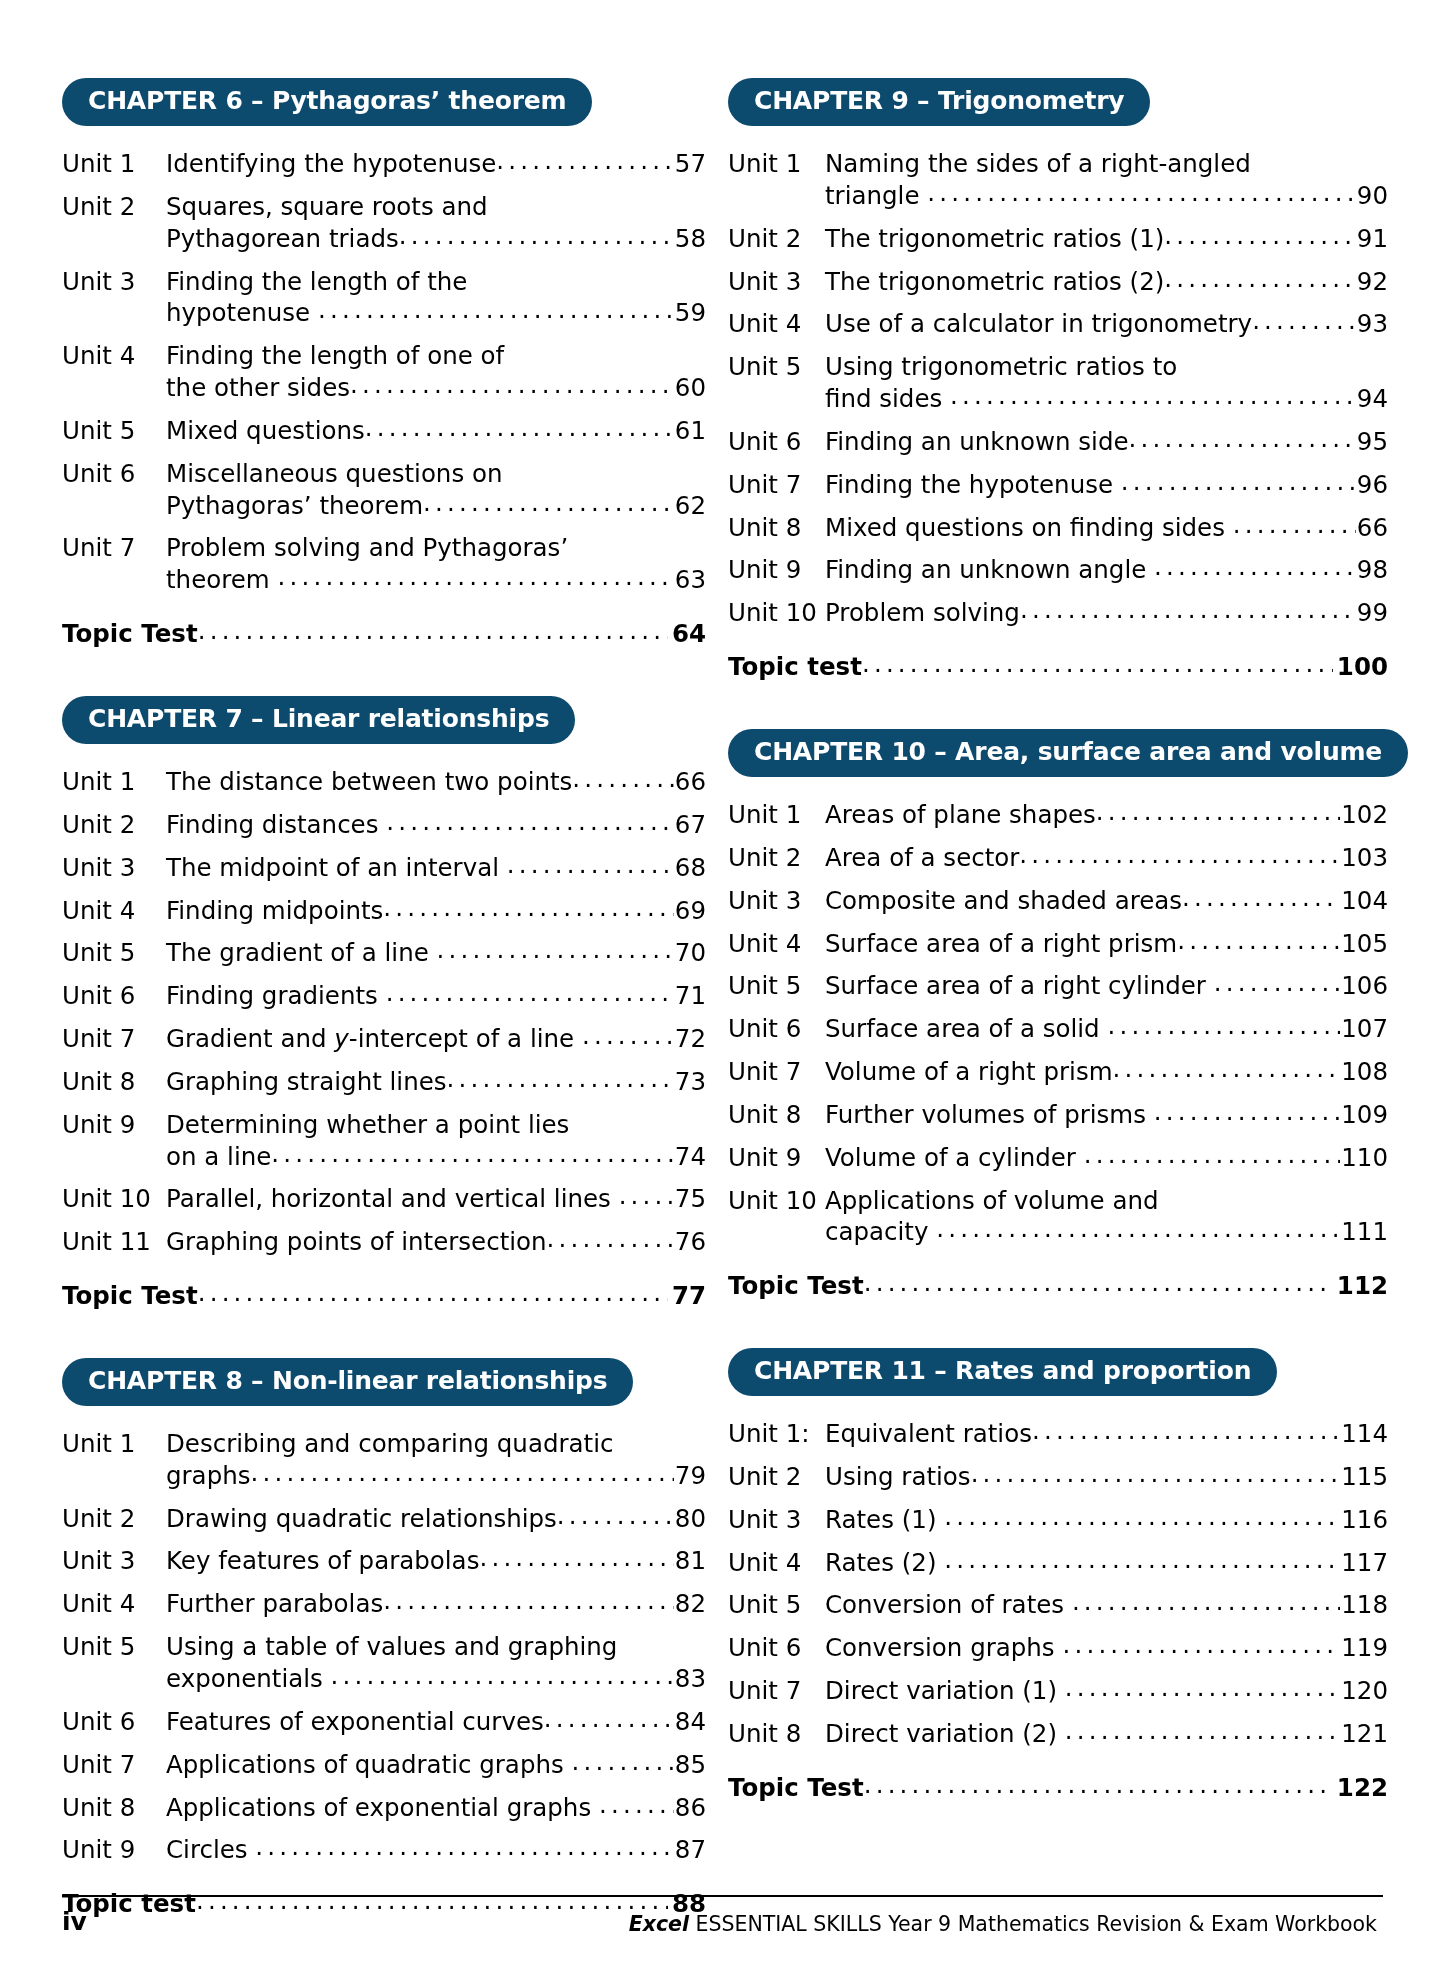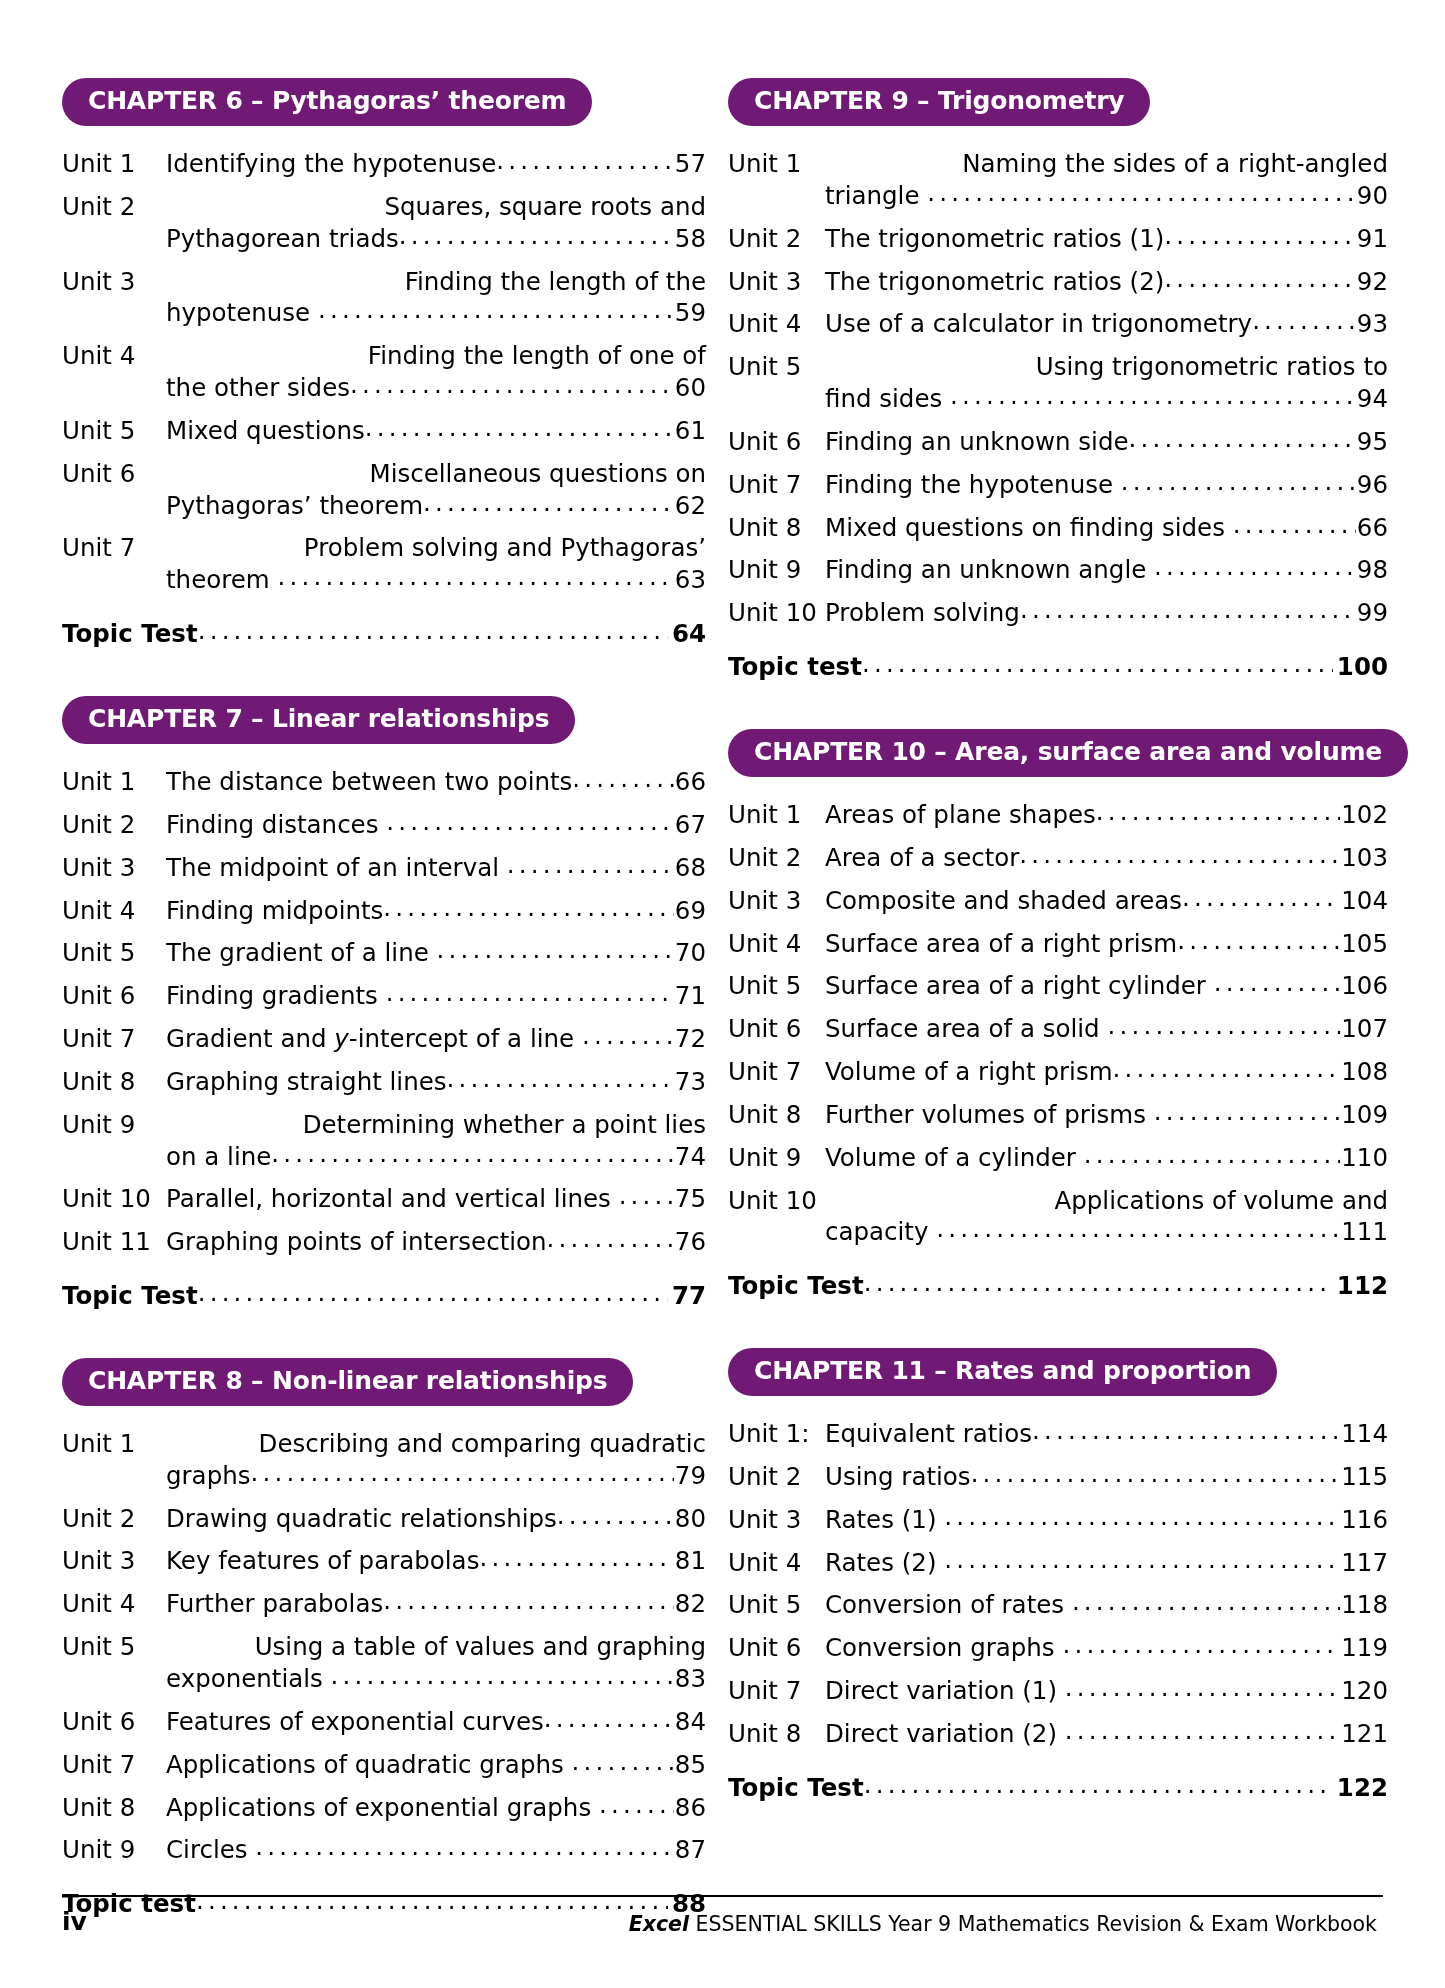--- a/index.html
+++ b/index.html
@@ -35,21 +35,21 @@
   .col-right { width: 660px; flex: 0 0 660px; }
 
   
   .chapter {
     margin-bottom: 26px;
   }
   .chapter:not(:first-child) { margin-top: 46px; }
 
   .pill {
     display: inline-block;
-    background: #701a75;
+    background: #0c4a6e;
     color: #ffffff;
     border-radius: 26px;
     padding: 9px 26px 11px 26px;
     font-size: 25px;
     font-weight: bold;
     letter-spacing: -0.2px;
     line-height: 1.12;
     white-space: nowrap;
     margin-bottom: 22px;
   }
@@ -96,21 +96,20 @@
     content: "......................................................................................";
   }
   .pagenum {
     flex: 0 0 auto;
     white-space: pre;
     padding-left: 1px;
   }
   .firstline {
     display: block;
     white-space: normal;
-    text-align: right;
   }
 
   
   .row.topic {
     font-weight: bold;
     margin-top: 22px;
     margin-bottom: 4px;
   }
   .row.topic .body { }
   .row.topic .pagenum { font-weight: bold; padding-left: 4px; }

